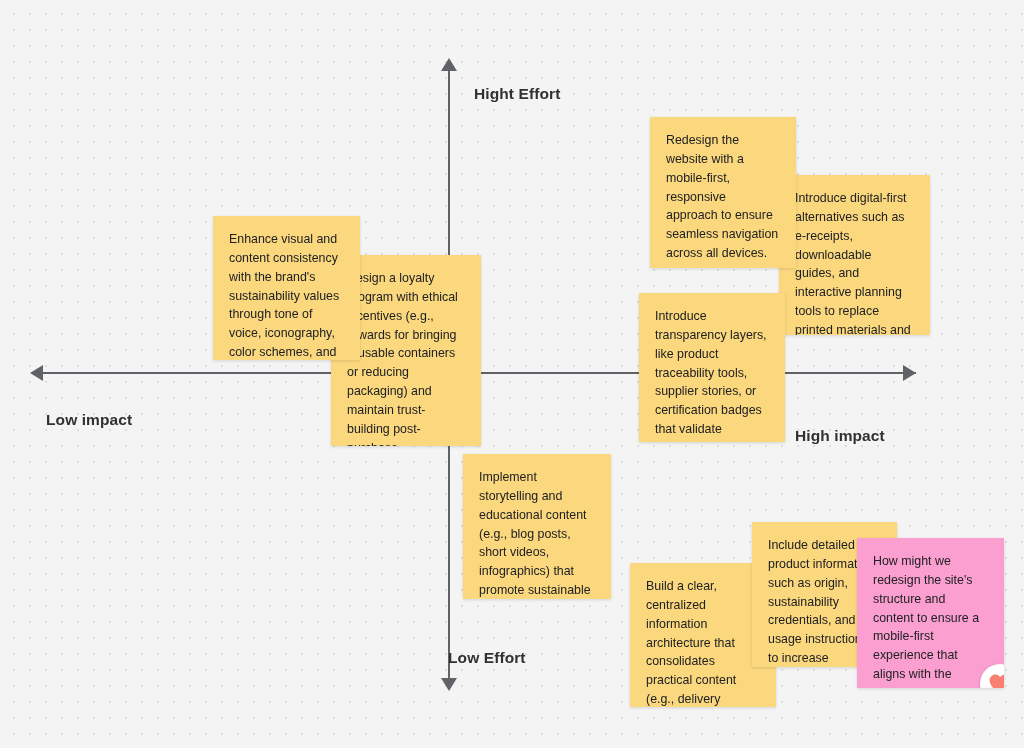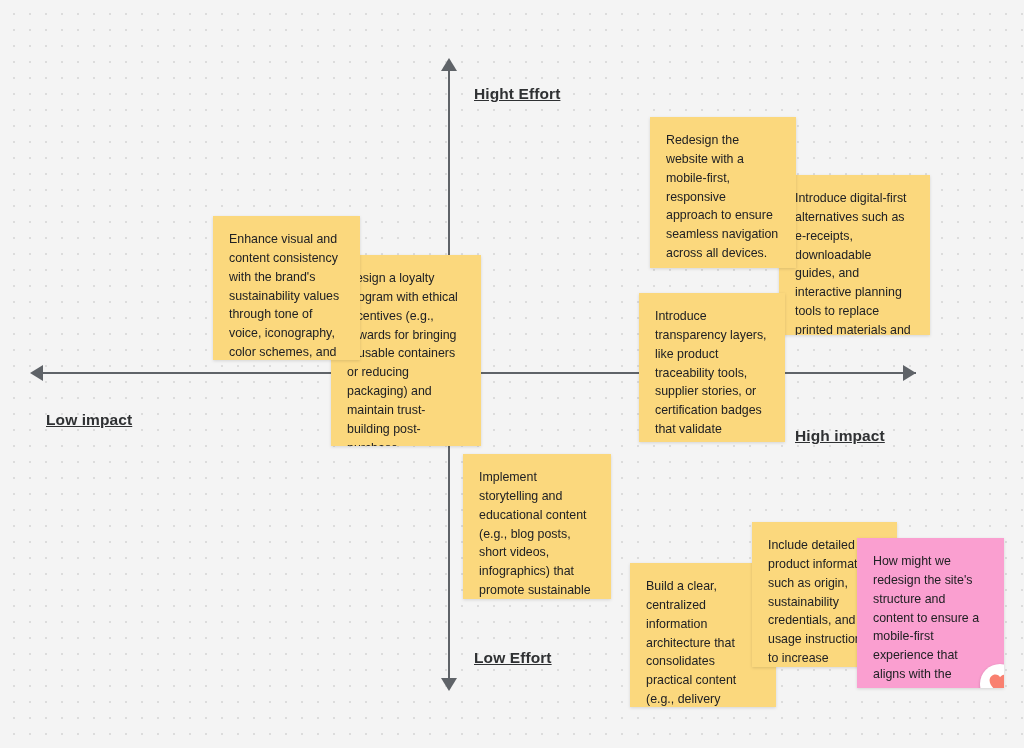--- a/index.html
+++ b/index.html
@@ -78,24 +78,23 @@
     border-top: 13px solid #5f6368;
   }
 
   .axis-label {
     position: absolute;
     font-size: 15.5px;
     font-weight: 600;
     color: #2f3133;
     letter-spacing: 0.1px;
     white-space: nowrap;
-    text-decoration: underline;
   }
   .lbl-top    { left: 474px; top: 85px; }
-  .lbl-bottom { left: 474px; top: 649px; }
+  .lbl-bottom { left: 448px; top: 649px; }
   .lbl-left   { left: 46px;  top: 411px; }
   .lbl-right  { left: 795px; top: 411px; margin-top: 16px; }
 
   
   .note {
     position: absolute;
     box-sizing: border-box;
     padding: 14px 16px 10px 16px;
     background: #fbd87d;
     box-shadow: 0 1px 3px rgba(0,0,0,0.13);

